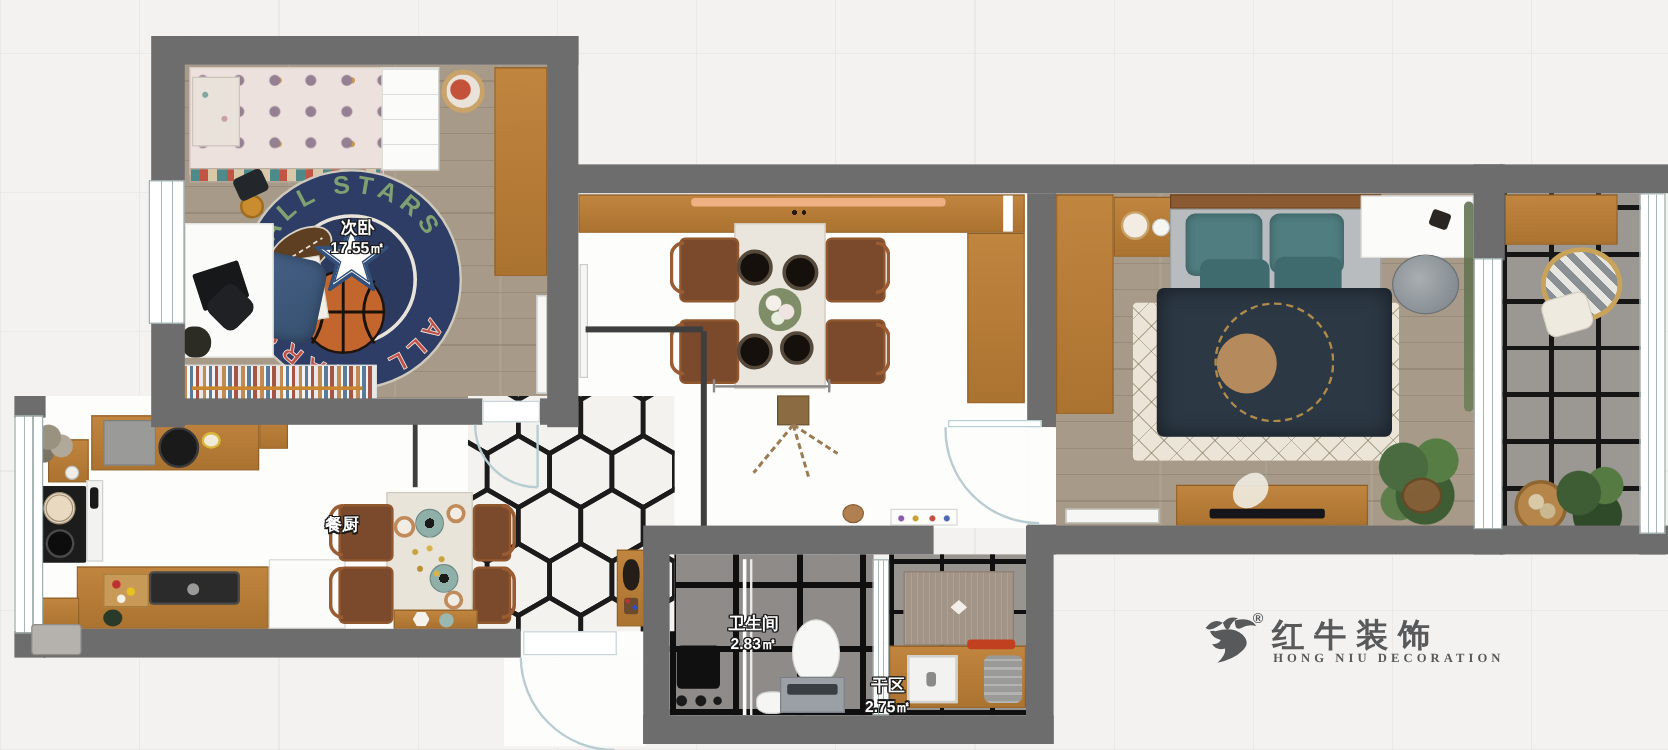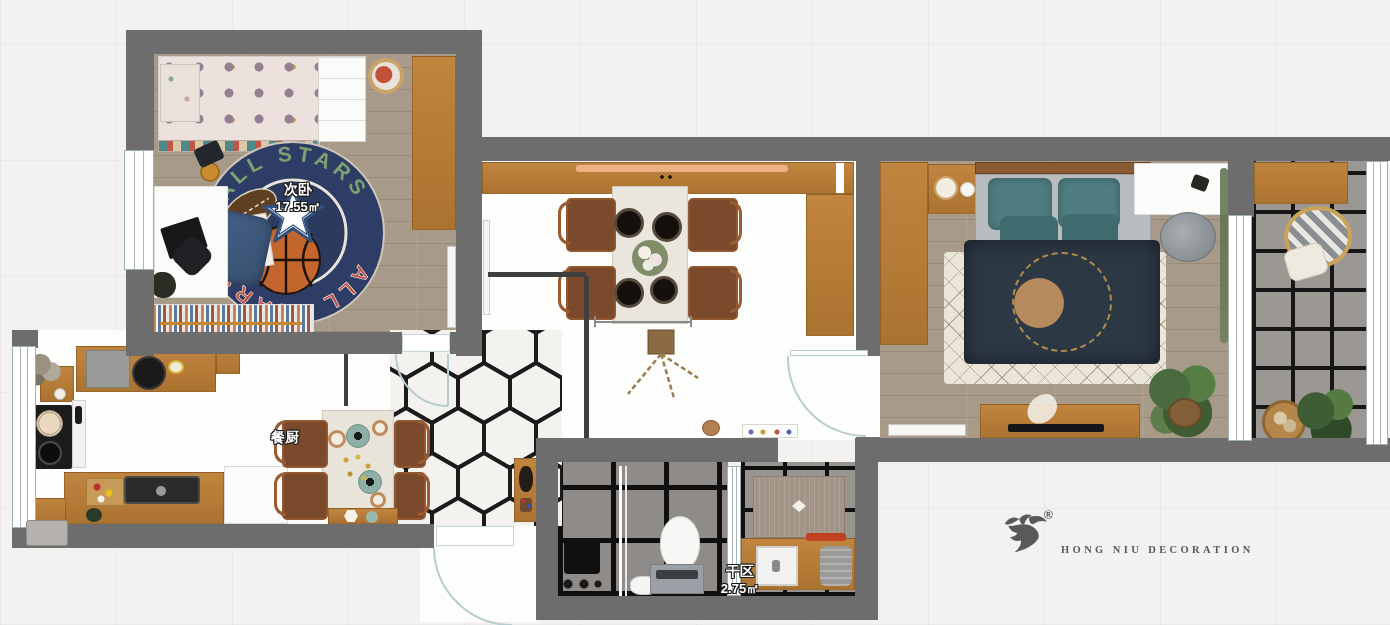--- a/index.html
+++ b/index.html
@@ -314,31 +314,36 @@
     <polygon points="33,3 40.3,24 62.5,24.4 44.8,37.8 51.2,59.1 33,46.4 14.8,59.1 21.2,37.8 3.5,24.4 25.7,24" fill="#ffffff" stroke="#32507a" stroke-width="3" stroke-linejoin="round"></polygon>
     <polygon points="33,9 38.7,25.4 56.1,25.7 42.2,36.2 47.2,52.8 33,42.9 18.8,52.8 23.8,36.2 9.9,25.7 27.3,25.4" fill="none" stroke="#32507a" stroke-width="1.2" stroke-linejoin="round"></polygon>
   </svg>
   <div class="room-label" style="left:248px;top:180px;width:100px;">
     <div class="rn">次卧</div>
     <div class="ra">17.55㎡</div>
   </div>
   <div class="room-label" style="left:245px;top:428px;width:80px;">
     <div class="rn">餐厨</div>
   </div>
+  <div class="room-label" style="left:578px;top:510px;width:100px;">
+    <div class="rn">卫生间</div>
+    <div class="ra">2.83㎡</div>
+  </div>
   <div class="room-label" style="left:695px;top:562px;width:90px;">
     <div class="rn">干区</div>
     <div class="ra">2.75㎡</div>
   </div>
 
   <div class="abs" style="left:1000px;top:500px;width:250px;height:64px;z-index:30;">
     <svg style="position:absolute;left:2px;top:12px;" width="54" height="48" viewBox="0 0 60 52">
       <g fill="#58595b">
         <path d="M3 12 Q10 2 19 7 Q13 12 8 13 Q5 14 3 12 Z"></path>
         <path d="M19 7 Q25 0 33 3 Q27 6 25 12 Q22 16 19 7 Z"></path>
         <path d="M30 5 Q44 1 50 10 Q42 8 36 12 Q30 15 30 5 Z"></path>
         <path d="M12 15 Q28 10 37 18 Q45 26 37 33 Q29 41 14 44 Q22 37 21 31 Q13 33 9 27 Q15 27 17 23 Q9 21 7 15 Q10 14 12 15 Z"></path>
       </g>
     </svg>
     <div style="position:absolute;left:44px;top:8px;font-size:12px;color:#58595b;font-weight:bold;">®</div>
+    <div class="logo-cn" style="position:absolute;left:60px;top:14px;">红牛装饰</div>
     <div class="logo-en" style="position:absolute;left:61px;top:44px;">HONG NIU DECORATION</div>
   </div>
 
 </div>
 
 </body></html>

